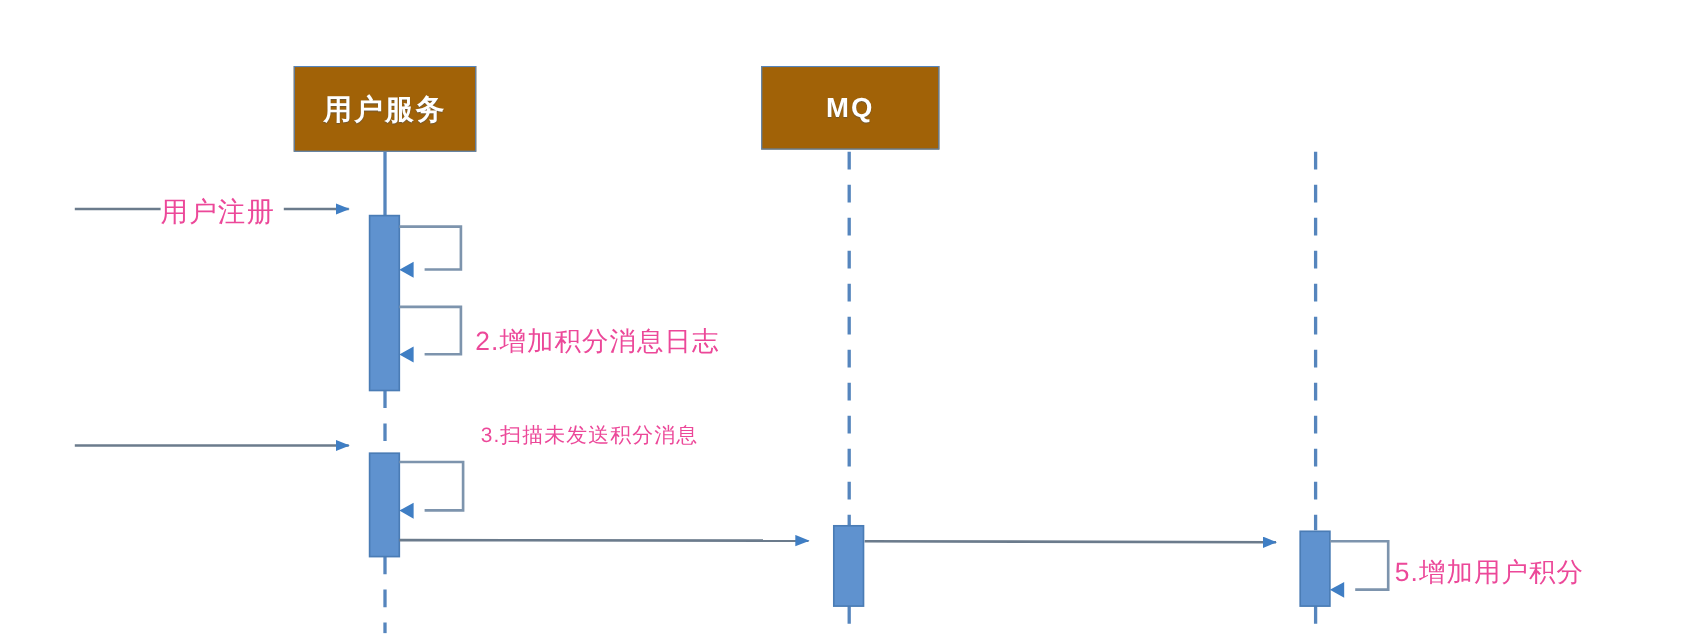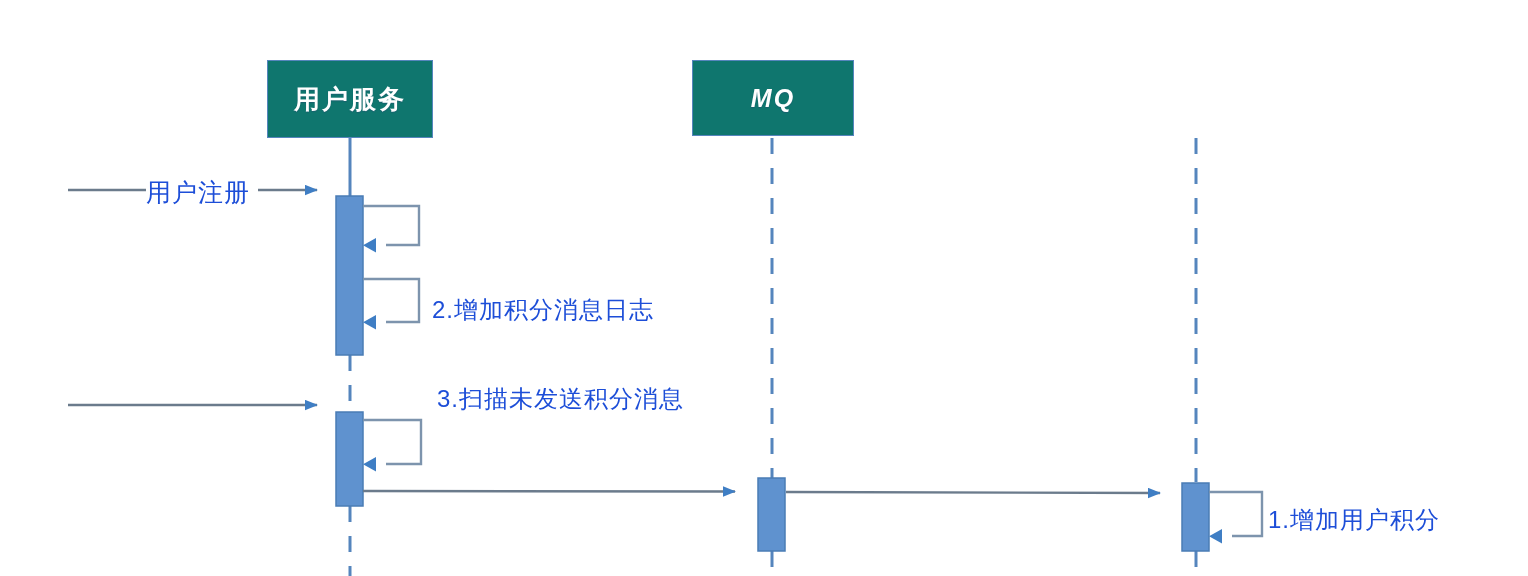--- a/index.html
+++ b/index.html
@@ -20,36 +20,36 @@
   .svg-layer {
     position: absolute;
     left: 0;
     top: 0;
     width: 1528px;
     height: 576px;
   }
   .participant-box {
     position: absolute;
     box-sizing: border-box;
-    background: #0f766e;
+    background: #a16207;
     border: 1px solid #5585bd;
     display: flex;
     align-items: center;
     justify-content: center;
   }
   .participant-label {
     color: #ffffff;
     font-weight: bold;
     letter-spacing: 2px;
     text-shadow: 0 1px 1px rgba(40,70,110,0.45);
     white-space: nowrap;
   }
   .msg-label {
     position: absolute;
-    color: #1d4ed8;
+    color: #ec4899;
     white-space: nowrap;
     letter-spacing: 1px;
   }
 </style>
 </head>
 <body>
 
 <div id="canvas">
 
   <svg class="svg-layer" viewBox="0 0 1528 576">
@@ -119,29 +119,29 @@
     <g>
       <path d="M1209,492 L1262,492 L1262,536 L1232,536" fill="none" stroke="#7d94ad" stroke-width="2.4"></path>
       <path d="M1222,529 L1222,543.5 L1209,536.2 z" fill="#3f7ec4"></path>
     </g>
   </svg>
 
   <div class="participant-box" style="left:267px; top:60px; width:166px; height:78px;">
     <span class="participant-label" style="font-size:26px;">用户服务</span>
   </div>
 
-  <div class="participant-box" style="left:692px; top:60px; width:162px; height:76px;font-style:italic;">
+  <div class="participant-box" style="left:692px; top:60px; width:162px; height:76px;">
     <span class="participant-label" style="font-size:25px;">MQ</span>
   </div>
 
 
   <div class="msg-label" style="left:146px; top:176px; font-size:25px;">用户注册</div>
 
 
 
   <div class="msg-label" style="left:432px; top:294px; font-size:24px;">2.增加积分消息日志</div>
 
-  <div class="msg-label" style="left:437px; top:383px; font-size:24px;">3.扫描未发送积分消息</div>
+  <div class="msg-label" style="left:437px; top:383px; font-size:19px;">3.扫描未发送积分消息</div>
 
 
-  <div class="msg-label" style="left:1268px; top:504px; font-size:24px;">1.增加用户积分</div>
+  <div class="msg-label" style="left:1268px; top:504px; font-size:24px;">5.增加用户积分</div>
 
 </div>
 
 </body></html>

